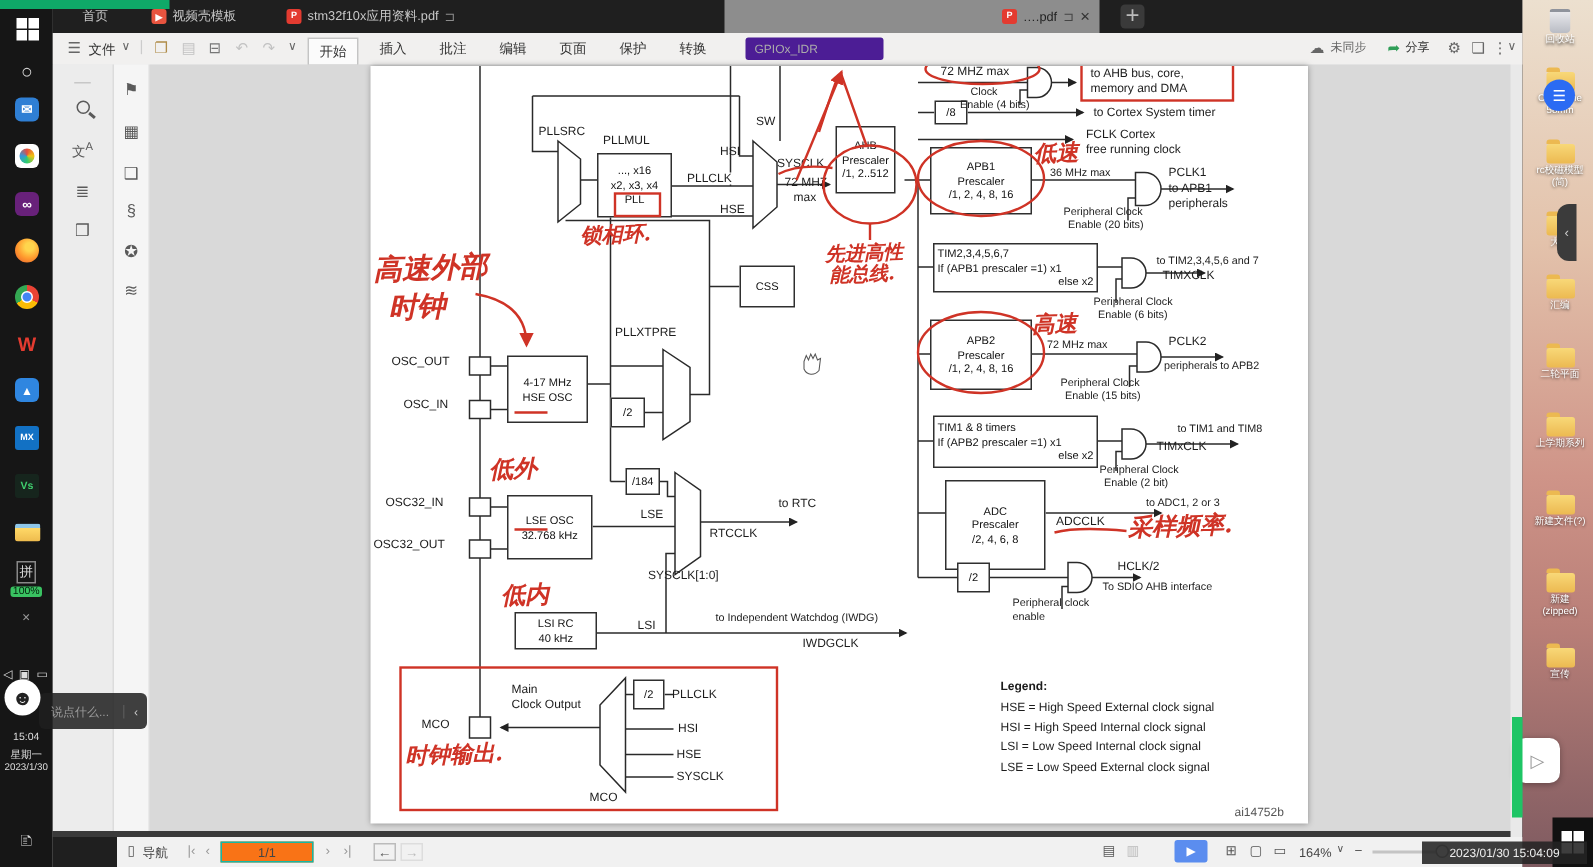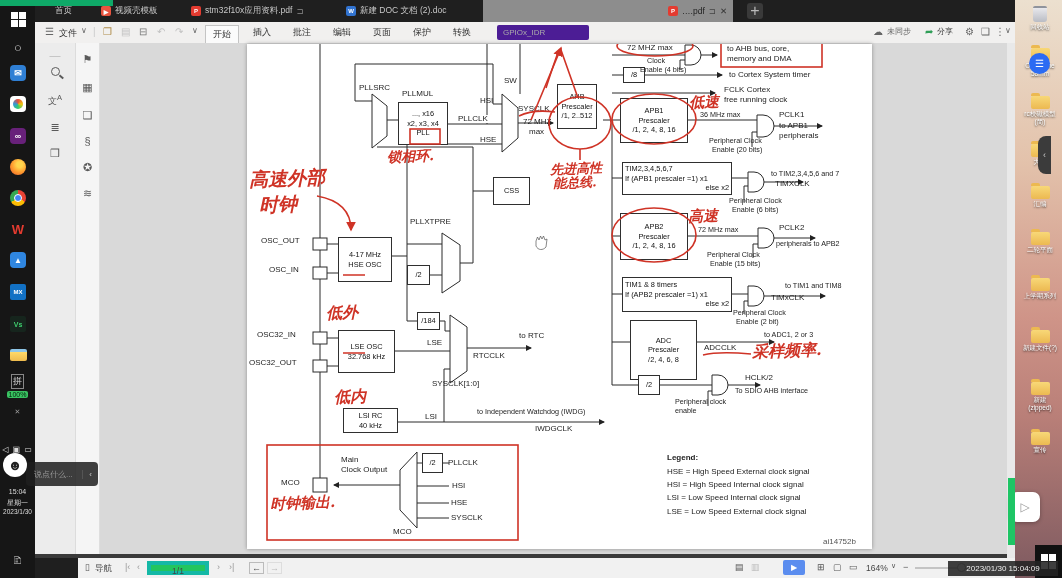--- a/index.html
+++ b/index.html
@@ -122,24 +122,20 @@
         <span>首页</span>
       </div>
     <div class="tab" style="left:60px">
         <span class="ticon" style="background:#e8543f">▶</span>
         <span>视频壳模板</span>
       </div>
     <div class="tab" style="left:150px">
         <span class="ticon" style="background:#e33b30">P</span>
         <span>stm32f10x应用资料.pdf</span>
         <span style="color:#8d8d8d">⊐</span>
-      </div>
-    <div class="tab" style="left:305px">
-        <span class="ticon" style="background:#3173d0">W</span>
-        <span>新建 DOC 文档 (2).doc</span>
       </div>
     <div class="tab" style="left:448px;width:250px;background:#8d8d8d;color:#222;justify-content:flex-end">
       <span class="ticon" style="background:#e33b30">P</span>
       <span>….pdf</span>
       <span style="color:#444">⊐</span>
       <span style="color:#333">✕</span>
     </div>
     <div style="position:absolute;left:712px;top:3px;width:16px;height:16px;background:#3a3a3a;border-radius:3px;color:#bbb;text-align:center;line-height:15px">+</div>
   </div>
 
@@ -402,21 +398,21 @@
 
   <div id="wpsfab">☰</div>
   <div id="sidetoggle">‹</div>
   <div id="tvbtn">▷</div>
 
   <div id="statusbar">
     <span class="sic" style="left:50px">▯</span>
     <span style="position:absolute;left:60px;top:5px">导航</span>
     <span class="sic" style="left:90px;color:#999">|‹</span>
     <span class="sic" style="left:102px;color:#999">‹</span>
-    <span style="position:absolute;left:112px;top:3px;width:62px;height:14px;background:#22c55e;border:4px solid #14b8a6;text-align:center;line-height:13px">1/1</span>
+    <span style="position:absolute;left:112px;top:3px;width:62px;height:14px;background:#f97316;border:1px solid #14b8a6;text-align:center;line-height:13px">1/1</span>
     <span class="sic" style="left:182px;color:#999">›</span>
     <span class="sic" style="left:194px;color:#999">›|</span>
     <span class="sic" style="left:214px;border:1px solid #bbb;padding:0 2px">←</span>
     <span class="sic" style="left:232px;border:1px solid #ddd;color:#bbb;padding:0 2px">→</span>
     <span class="sic" style="left:700px">▤</span>
     <span class="sic" style="left:716px;color:#bbb">▥</span>
     <span style="position:absolute;left:748px;top:2px;width:22px;height:15px;background:#5b8def;color:#fff;font-size:8px;text-align:center;line-height:15px;border-radius:2px">▶</span>
     <span class="sic" style="left:782px">⊞</span>
     <span class="sic" style="left:798px">▢</span>
     <span class="sic" style="left:814px">▭</span>

